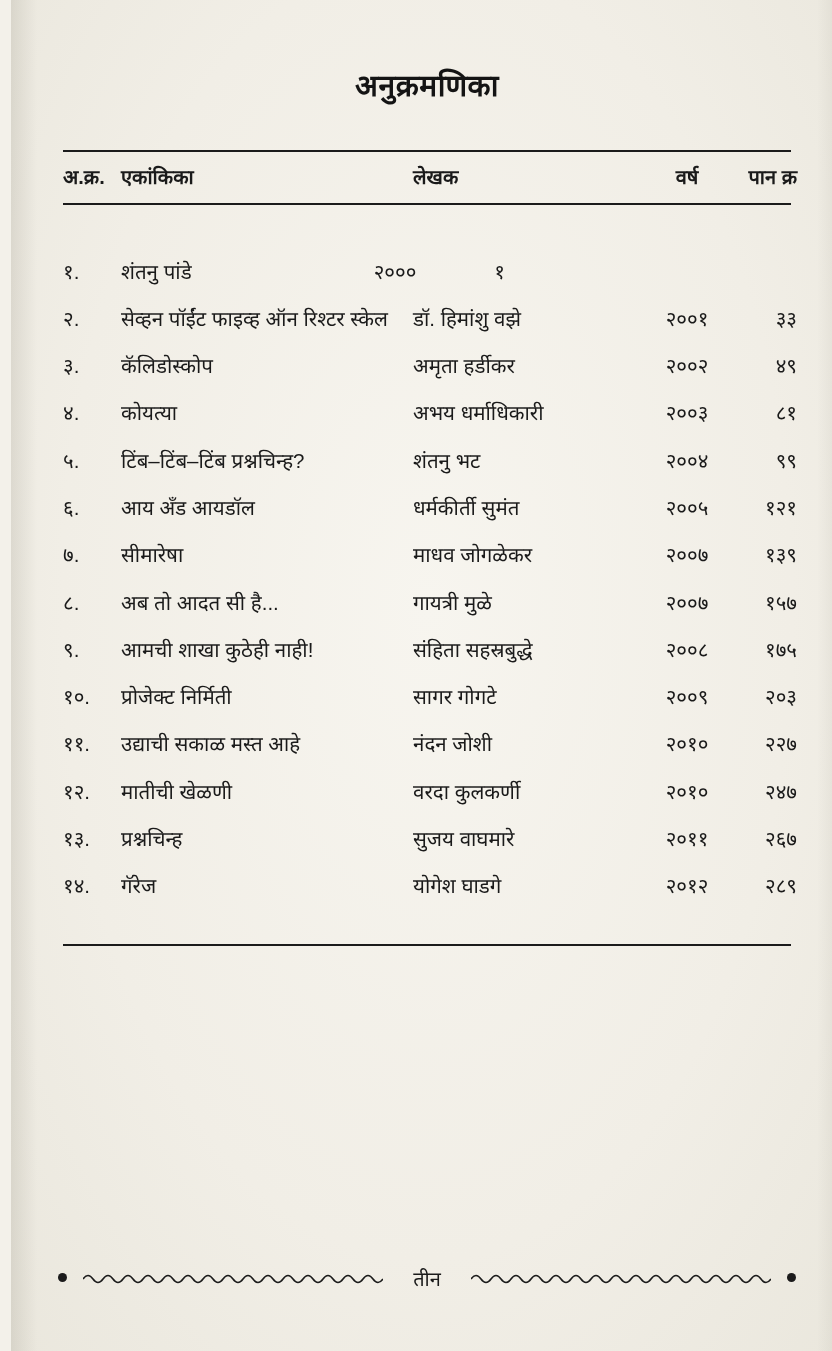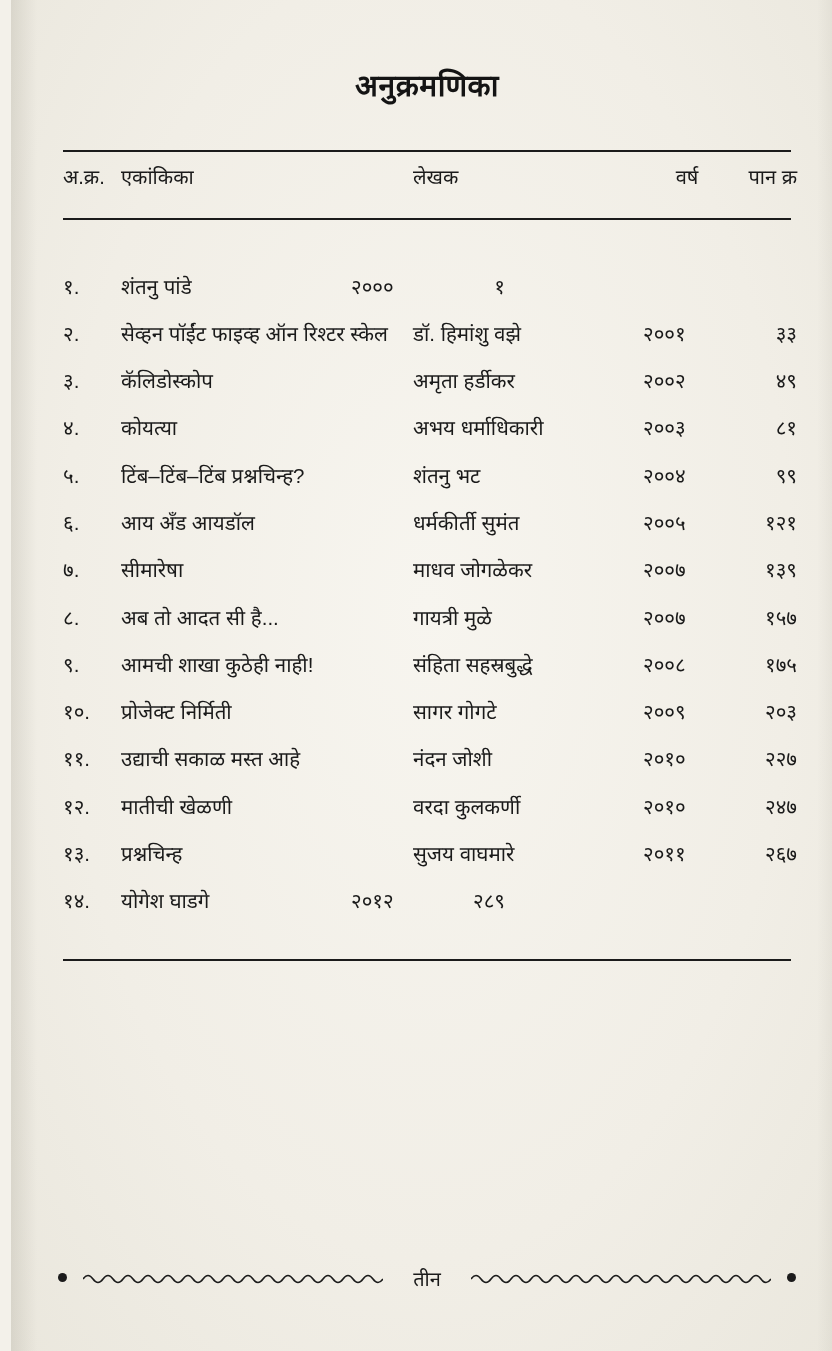--- a/index.html
+++ b/index.html
@@ -65,22 +65,22 @@
   }
   .rule-head { margin-bottom: 0; }
 
   .row {
     display: flex;
     align-items: flex-start;
     font-size: 20.5px;
     line-height: 1.38;
   }
   .head-row {
-    font-weight: 400;
-    padding: 12px 0 26px 0;
+    font-weight: 700;
+    padding: 12px 0 11px 0;
     font-size: 20px;
   }
   .head-rule {
     border-top: 2.5px solid #1b1b1b;
     margin-bottom: 44px;
   }
 
   .c-num {
     width: 58px;
     flex: 0 0 58px;
@@ -91,21 +91,21 @@
     flex: 0 0 282px;
     padding-right: 10px;
   }
   .c-author {
     width: 230px;
     flex: 0 0 230px;
   }
   .c-year {
     width: 88px;
     flex: 0 0 88px;
-    text-align: left;
+    text-align: center;
   }
   .c-page {
     width: 66px;
     flex: 0 0 66px;
     text-align: right;
   }
   .head-row .c-year { text-align: center; }
   .head-row .c-page { text-align: right; }
 
   .entries .row {
@@ -270,20 +270,21 @@
       <div class="row">
         <div class="c-num">१३.</div>
         <div class="c-title">प्रश्नचिन्ह</div>
         <div class="c-author">सुजय वाघमारे</div>
         <div class="c-year">२०११</div>
         <div class="c-page">२६७</div>
       </div>
 
       <div class="row">
         <div class="c-num">१४.</div>
+        <div class="c-title">गॅरेज</div>
         <div class="c-author">योगेश घाडगे</div>
         <div class="c-year">२०१२</div>
         <div class="c-page">२८९</div>
       </div>
 
 
     </div>
 
     <div class="bottom-rule"></div>
   </div>

